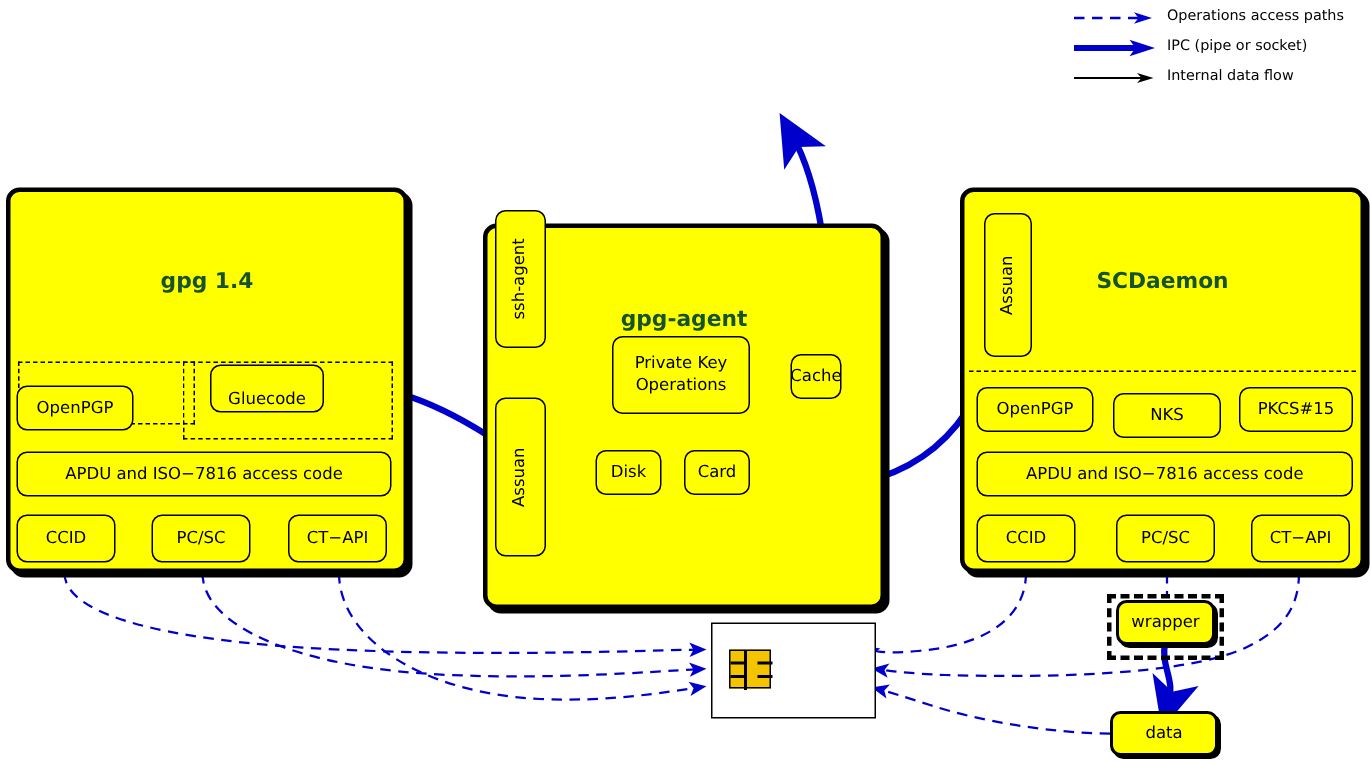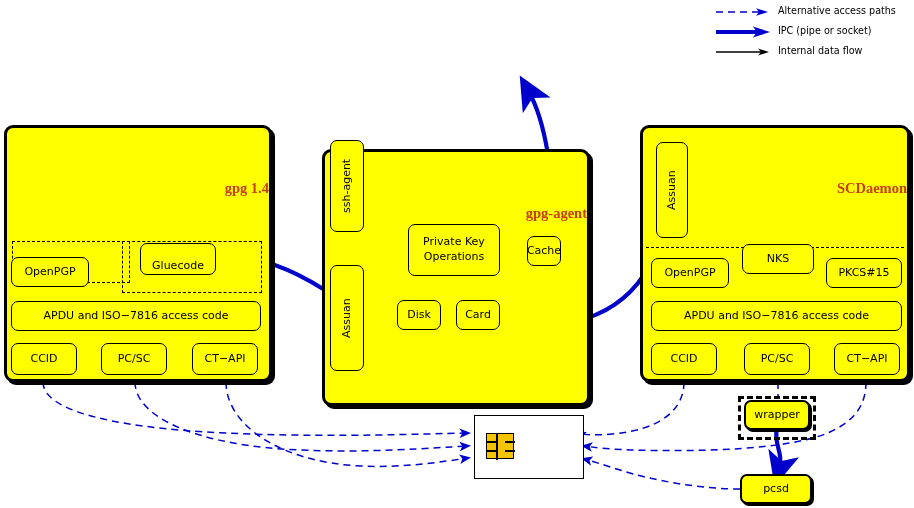--- a/index.html
+++ b/index.html
@@ -5,22 +5,22 @@
   html,body{margin:0;padding:0;background:#ffffff;}
   body{width:914px;height:508px;position:relative;overflow:hidden;
        font-family:"DejaVu Sans","Liberation Sans",sans-serif;}
   #stage{position:absolute;left:0;top:0;width:914px;height:508px;}
   svg.layer{position:absolute;left:0;top:0;width:914px;height:508px;overflow:visible;}
   #edges{z-index:1;}
 
   .panel{position:absolute;background:#FFFF00;border:3px solid #000;
          border-radius:9px;box-sizing:border-box;z-index:2;
          box-shadow:3px 3px 0 #000;}
-  .panel-title{position:absolute;left:0;right:0;text-align:right;
-               font-weight:bold;font-size:14.5px;color:#c2410c;font-family:Liberation Serif, serif;}
+  .panel-title{position:absolute;left:0;right:0;text-align:center;
+               font-weight:bold;font-size:14.5px;color:#14532d;}
 
   .box{position:absolute;background:#FFFF00;border:1.4px solid #000;
        border-radius:7px;box-sizing:border-box;display:flex;
        align-items:center;justify-content:center;text-align:center;
        font-size:11px;color:#000;line-height:1.35;z-index:3;}
   .box.strong{border:2.4px solid #000;box-shadow:2px 2px 0 #000;}
   .box.vert{writing-mode:vertical-rl;transform:rotate(180deg);}
 
   .dash-region{position:absolute;border:1.3px dashed #000;box-sizing:border-box;z-index:2;}
   .dash-region.thick{border:3px dashed #000;}
@@ -101,21 +101,21 @@
       <path d="M478,300 L451,275" marker-end="url(#mBlack)"></path>
     </g>
   </svg>
 
   <div id="legend">
     <div class="leg-row">
       <svg class="leg-art">
         <line x1="4" y1="10" x2="48" y2="10" stroke="#0000CC" stroke-width="1.7" stroke-dasharray="7,5"></line>
         <path d="M44,6.2 L56,10 L44,13.8 L47,10 Z" fill="#0000CC"></path>
       </svg>
-      <span class="leg-label">Alternative access paths</span>
+      <span class="leg-label">Operations access paths</span>
     </div>
     <div class="leg-row">
       <svg class="leg-art">
         <line x1="4" y1="10" x2="46" y2="10" stroke="#0000CC" stroke-width="4"></line>
         <path d="M41,4.5 L58,10 L41,15.5 L45,10 Z" fill="#0000CC"></path>
       </svg>
       <span class="leg-label">IPC (pipe or socket)</span>
     </div>
     <div class="leg-row">
       <svg class="leg-art">
@@ -184,21 +184,21 @@
 
   <div class="dash-line" style="left:646px;top:247px;width:258px;"></div>
 
   <div class="box vert" style="left:656px;top:142px;width:32px;height:96px;">
       <span>Assuan</span>
     </div>
 
   <div class="box" style="left:651px;top:258px;width:78px;height:30px;">
       <span>OpenPGP</span>
     </div>
-  <div class="box" style="left:742px;top:244px;width:72px;height:30px;">
+  <div class="box" style="left:742px;top:262px;width:72px;height:30px;">
       <span>NKS</span>
     </div>
   <div class="box" style="left:826px;top:258px;width:76px;height:30px;">
       <span>PKCS#15</span>
     </div>
   <div class="box" style="left:651px;top:301px;width:251px;height:30px;">
       <span>APDU and ISO−7816 access code</span>
     </div>
   <div class="box" style="left:651px;top:343px;width:66px;height:32px;">
       <span>CCID</span>
@@ -208,21 +208,21 @@
     </div>
   <div class="box" style="left:834px;top:343px;width:66px;height:32px;">
       <span>CT−API</span>
     </div>
 
   <div class="dash-region thick" style="left:738px;top:396px;width:78px;height:44px;"></div>
   <div class="box strong" style="left:744px;top:400px;width:66px;height:30px;">
       <span>wrapper</span>
     </div>
   <div class="box strong" style="left:740px;top:474px;width:72px;height:30px;">
-      <span>pcsd</span>
+      <span>data</span>
     </div>
 
   <div class="card" style="left:474px;top:415px;width:110px;height:64px;">
     <div class="chip" style="left:11px;top:17px;width:28px;height:26px;">
       <i style="left:9px;top:0;width:2px;height:26px;"></i>
       <i style="left:0;top:7px;width:9px;height:2px;"></i>
       <i style="left:0;top:16px;width:9px;height:2px;"></i>
       <i style="left:18px;top:7px;width:10px;height:2px;"></i>
       <i style="left:18px;top:16px;width:10px;height:2px;"></i>
     </div>

